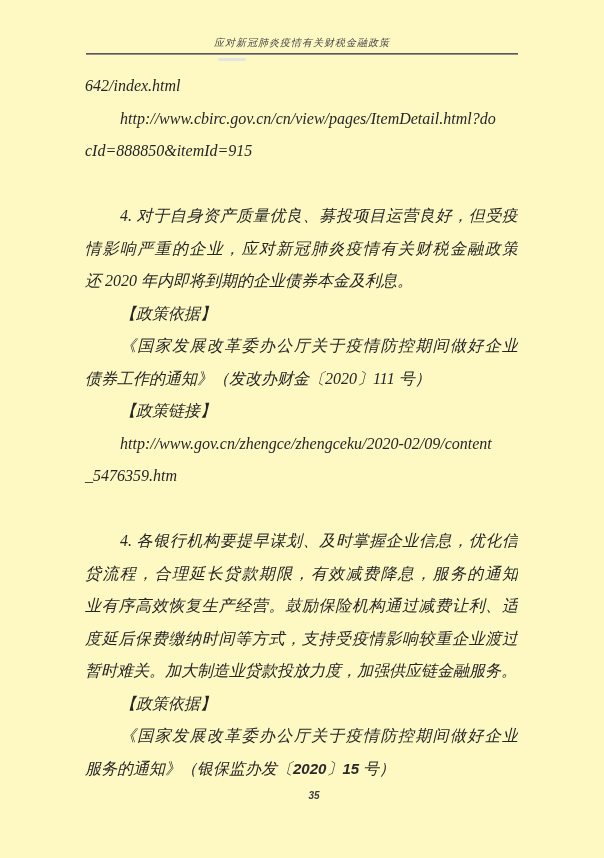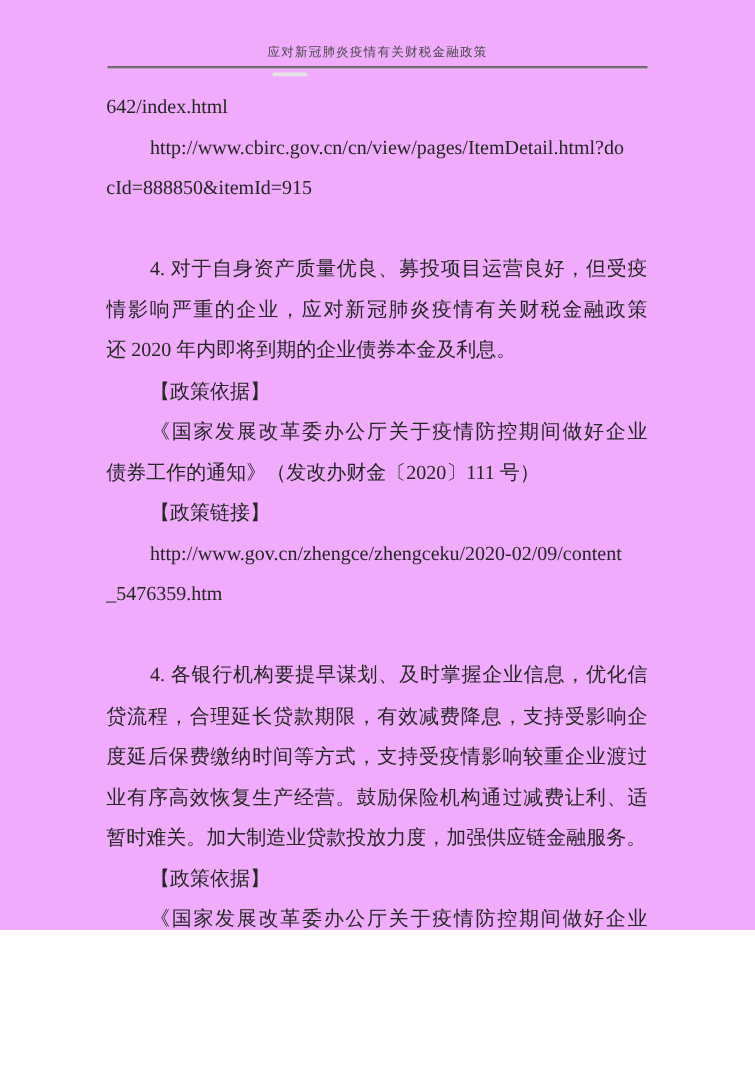--- a/index.html
+++ b/index.html
@@ -1,22 +1,23 @@
 <!DOCTYPE html>
 <html><head>
 <meta charset="utf-8">
 <style>
   html, body { margin: 0; padding: 0; background: #ffffff; }
   .page {
     position: relative;
     width: 604px;
-    height: 744px;
-    background: #f0abfc;
+    height: 858px;
+    background: #fef9c3;
     font-family: "Liberation Serif", "DejaVu Serif", serif;
     overflow: hidden;
+    font-style: italic;
   }
   .header-title {
     position: absolute;
     top: 36px;
     left: 0;
     width: 604px;
     text-align: center;
     font-size: 10px;
     line-height: 13px;
     letter-spacing: 1px;
@@ -95,21 +96,22 @@
       <div class="line justify">情影响严重的企业，应对新冠肺炎疫情有关财税金融政策</div>
       <div class="line">还 2020 年内即将到期的企业债券本金及利息。</div>
       <div class="line indent">【政策依据】</div>
       <div class="line indent justify">《国家发展改革委办公厅关于疫情防控期间做好企业</div>
       <div class="line">债券工作的通知》（发改办财金〔2020〕111 号）</div>
       <div class="line indent">【政策链接】</div>
       <div class="line indent">http://www.gov.cn/zhengce/zhengceku/2020-02/09/content</div>
       <div class="line">_5476359.htm</div>
       <div class="line blank"></div>
       <div class="line indent justify">4. 各银行机构要提早谋划、及时掌握企业信息，优化信</div>
-      <div class="line justify">贷流程，合理延长贷款期限，有效减费降息，支持受影响企</div>
+      <div class="line justify">贷流程，合理延长贷款期限，有效减费降息，服务的通知</div>
+      <div class="line justify">业有序高效恢复生产经营。鼓励保险机构通过减费让利、适</div>
       <div class="line justify">度延后保费缴纳时间等方式，支持受疫情影响较重企业渡过</div>
-      <div class="line justify">业有序高效恢复生产经营。鼓励保险机构通过减费让利、适</div>
       <div class="line">暂时难关。加大制造业贷款投放力度，加强供应链金融服务。</div>
       <div class="line indent">【政策依据】</div>
       <div class="line indent justify">《国家发展改革委办公厅关于疫情防控期间做好企业</div>
+      <div class="line"><span>服务的通知》（银保监办发〔</span><span class="num-bold">2020</span><span>〕</span><span class="num-bold">15</span><span> 号）</span></div>
     </div>
   <div class="page-number">35</div>
 </div>
 
 </body></html>

